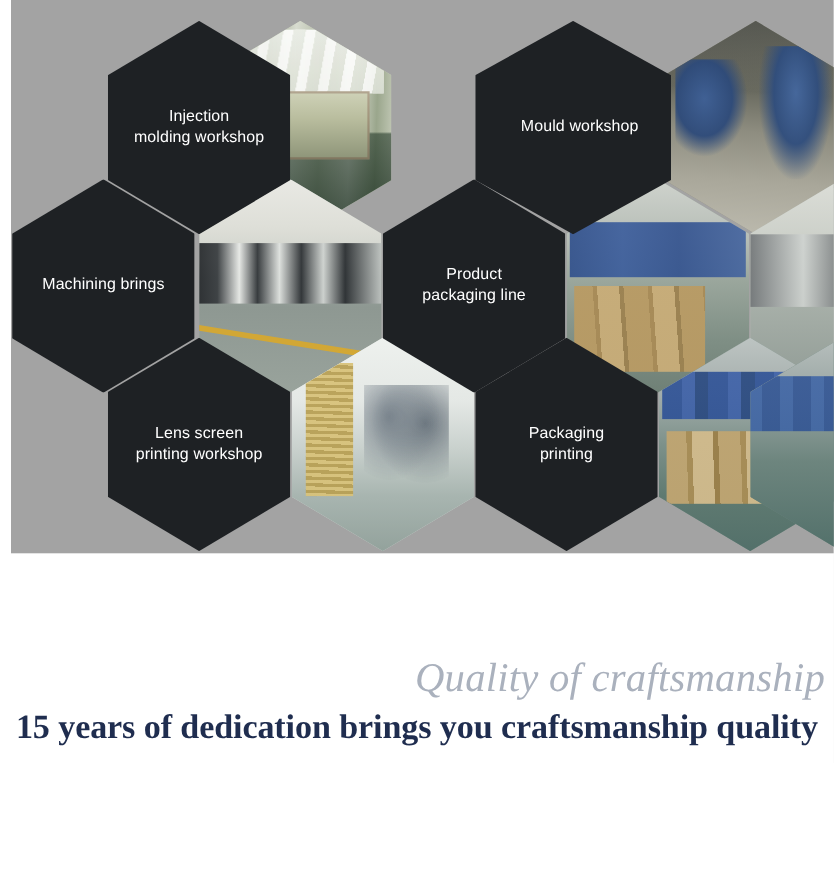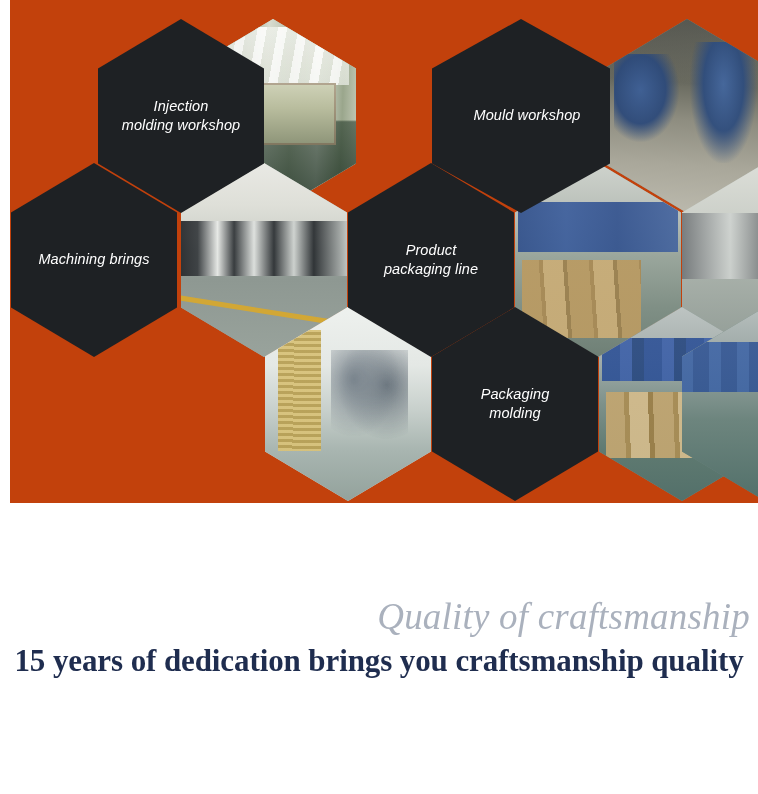--- a/index.html
+++ b/index.html
@@ -15,23 +15,22 @@
     position: relative;
   }
 
   
   #honeycomb-panel {
     position: absolute;
     left: 10px;
     top: 0px;
     width: 748px;
     height: 503px;
-    background: #c2410c;
+    background: #a3a3a3;
     overflow: hidden;
-    font-style: italic;
   }
 
   .hex {
     position: absolute;
     width: 166px;
     height: 194px;
     -webkit-clip-path: polygon(50% 0%, 100% 25.5%, 100% 74.5%, 50% 100%, 0% 74.5%, 0% 25.5%);
     clip-path: polygon(50% 0%, 100% 25.5%, 100% 74.5%, 50% 100%, 0% 74.5%, 0% 25.5%);
     overflow: hidden;
   }
@@ -307,24 +306,28 @@
   </div>
 
   <div class="hex photo" style="left:589px; top:307px;">
     <div class="ph ph-packshop"></div>
   </div>
 
   <div class="hex photo" style="left:672px; top:307px;">
     <div class="ph ph-edge-b"></div>
   </div>
 
+  <div class="hex label" style="left:88px; top:307px;">
+    <span class="hex-label-text">Lens screen
+printing workshop</span>
+  </div>
 
   <div class="hex label" style="left:422px; top:307px;">
     <span class="hex-label-text">Packaging
-molding</span>
+printing</span>
   </div>
 
 </div>
 
 <div id="tagline-block">
   <div id="tagline-primary">Quality of craftsmanship</div>
   <div id="tagline-secondary">15 years of dedication brings you craftsmanship quality</div>
 </div>
 
 </body></html>

